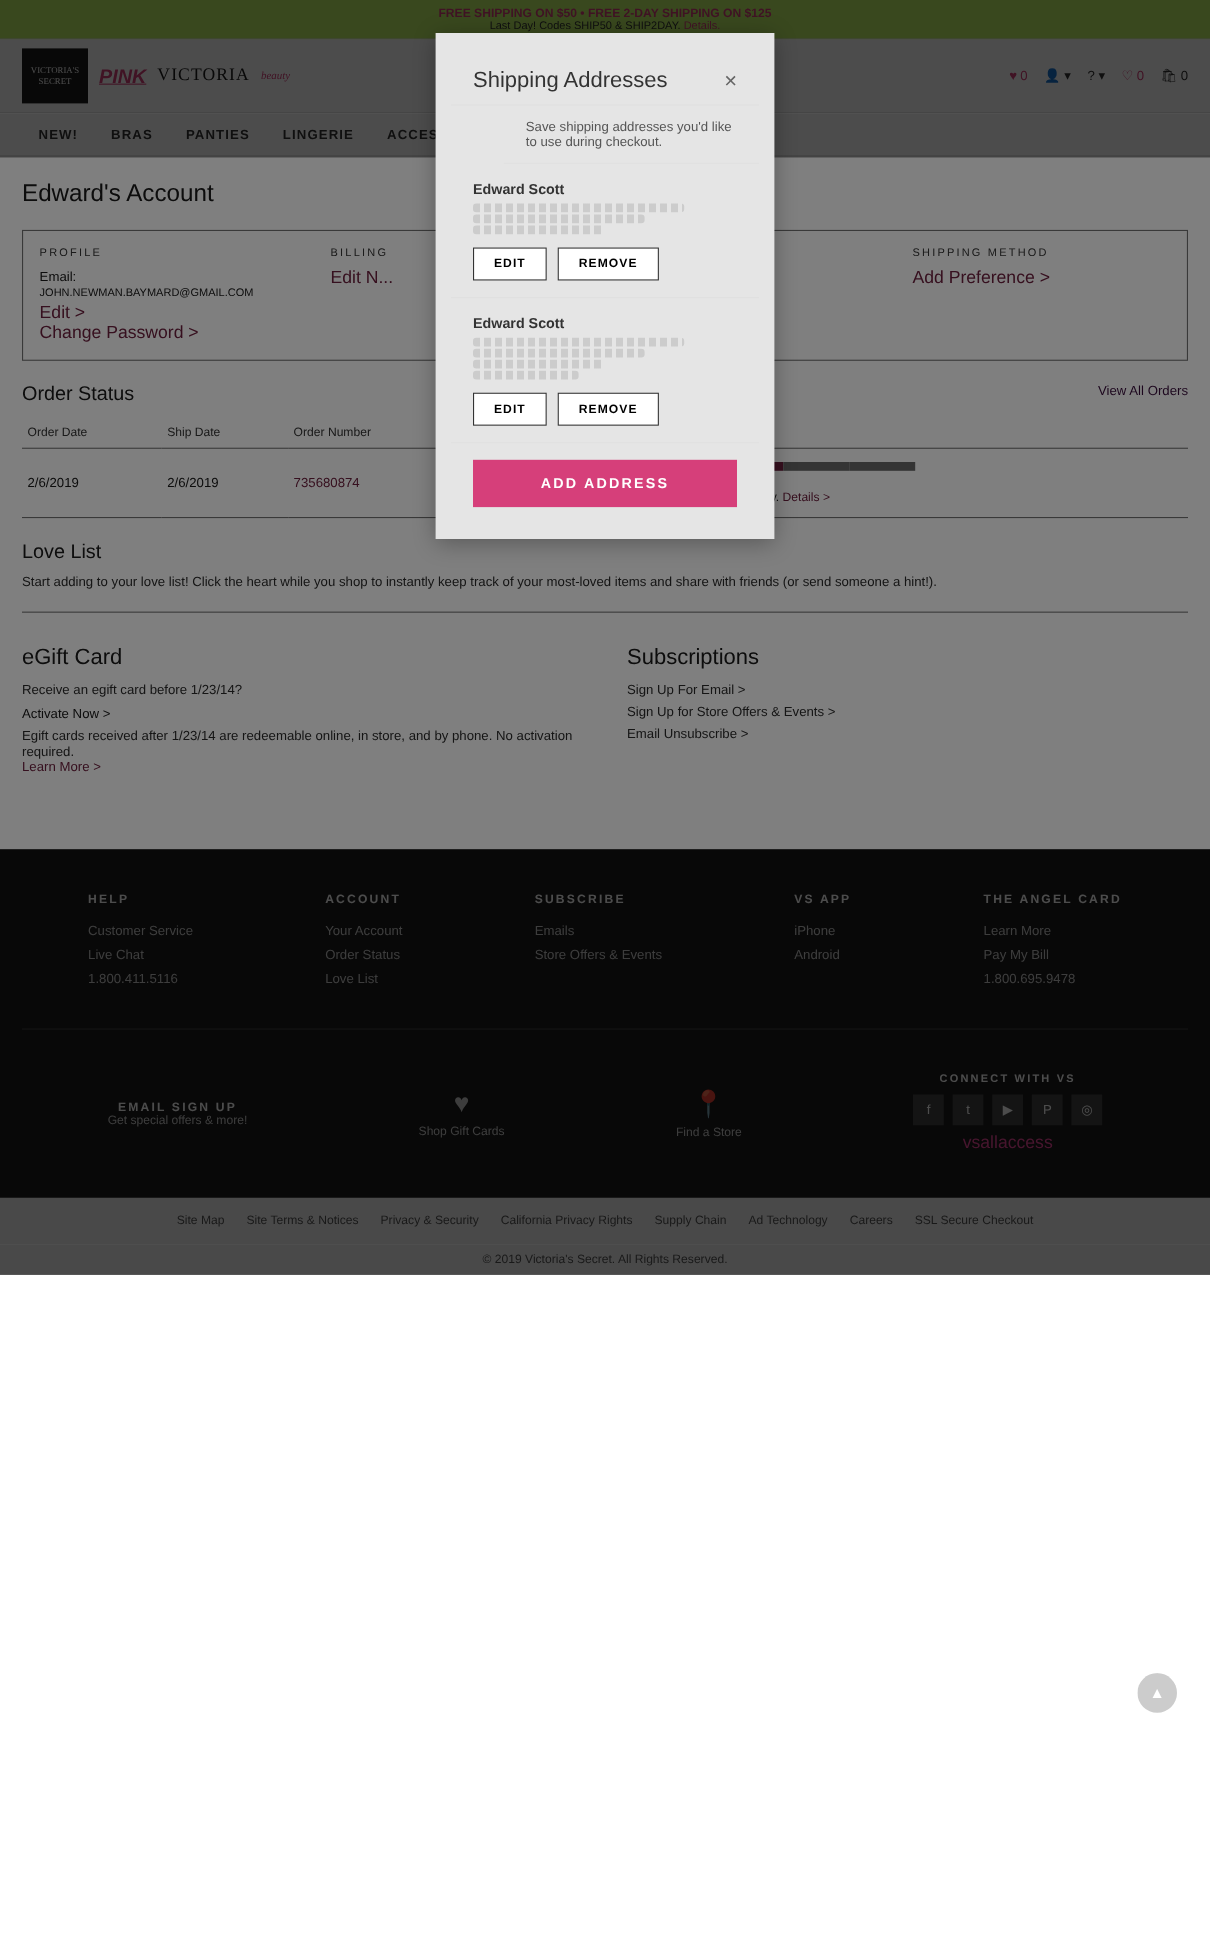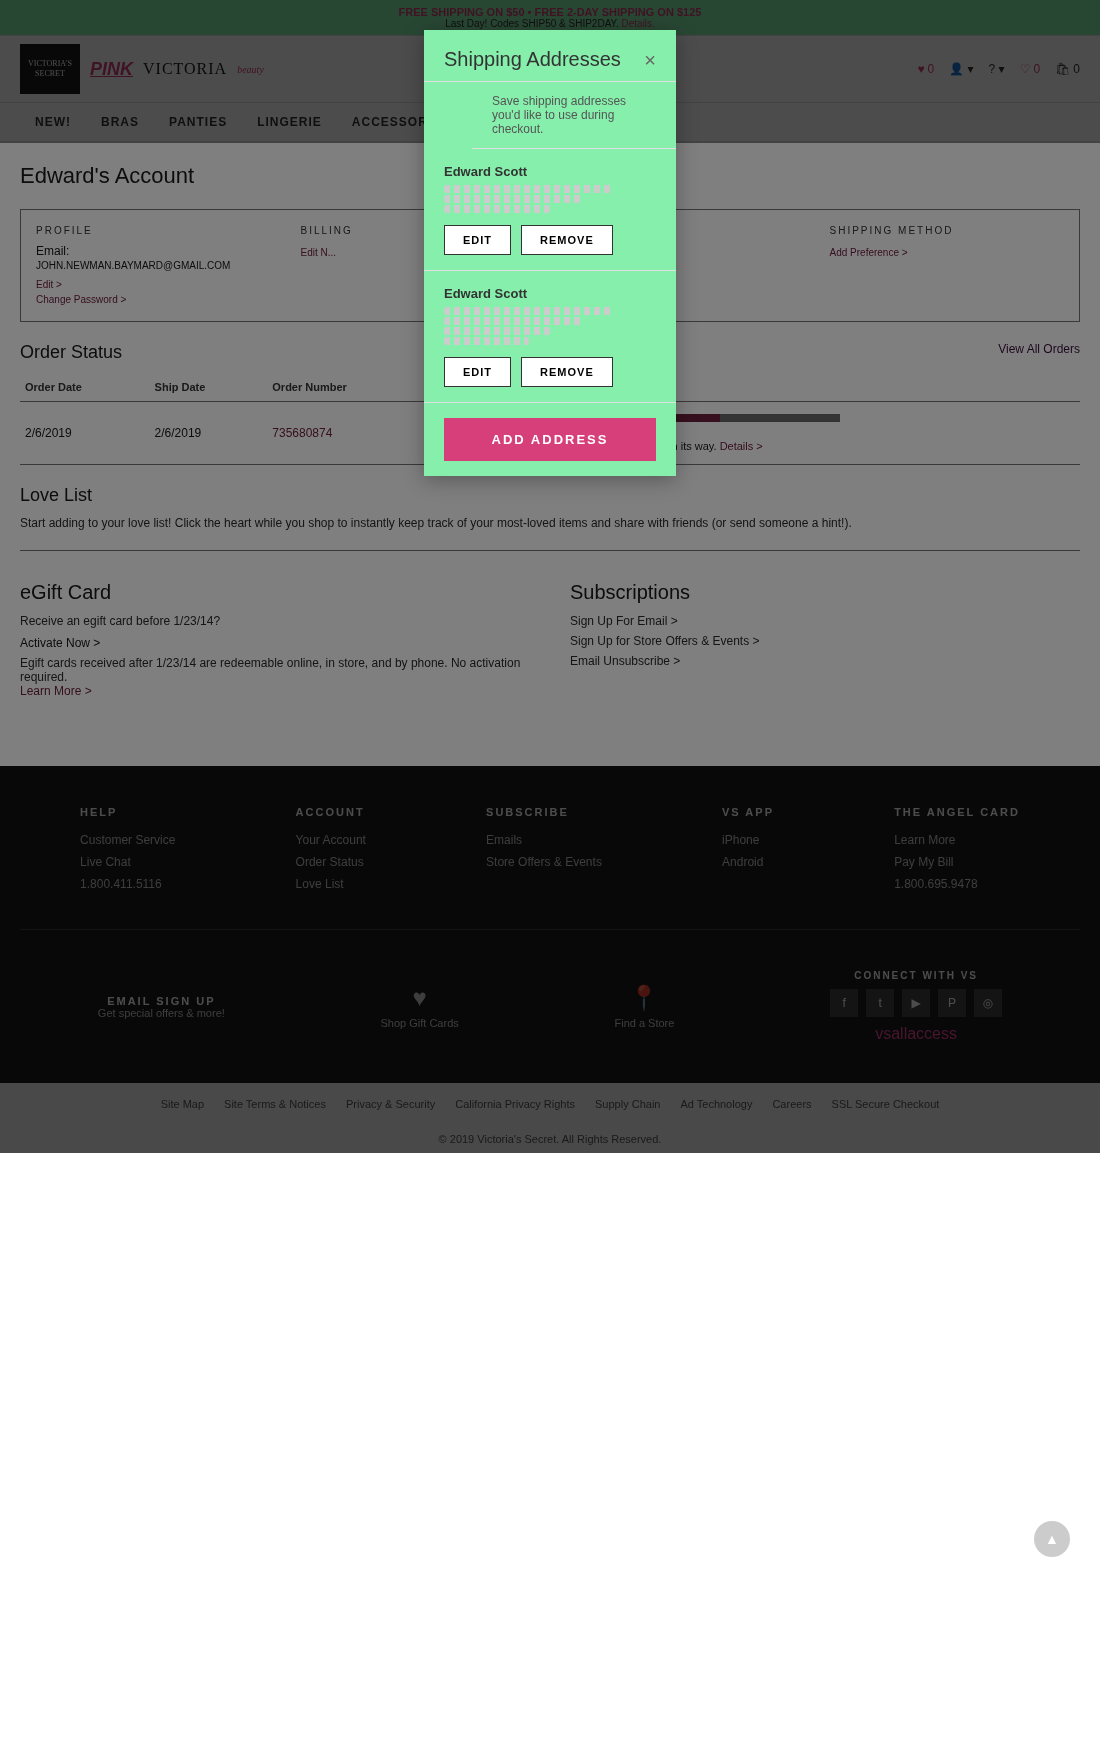--- a/index.html
+++ b/index.html
@@ -1,20 +1,20 @@
 <!DOCTYPE html>
 <html><head>
   <meta charset="utf-8">
   <style>
     * { box-sizing: border-box; margin: 0; padding: 0; }
     body { font-family: Arial, Helvetica, sans-serif; font-size: 13px; color: #333; background: #fff; width: 1100px; }
 
     
     .top-banner {
-      background: #86efac;
+      background: #bef264;
       border-bottom: 1px solid #e0e0e0;
       padding: 6px 0;
       text-align: center;
       position: relative;
     }
     .top-banner .promo-text {
       color: #d63f7a;
       font-size: 11px;
       font-weight: bold;
       text-align: center;
@@ -172,21 +172,21 @@
       color: #666;
       margin-bottom: 8px;
       text-transform: uppercase;
     }
     .account-section p {
       font-size: 12px;
       margin-bottom: 4px;
     }
     .account-section a {
       color: #d63f7a;
-      font-size: 10px;
+      font-size: 16px;
       text-decoration: none;
     }
     .payment-icon {
       display: inline-block;
       background: #003087;
       color: #fff;
       font-size: 8px;
       padding: 2px 5px;
       font-weight: bold;
       letter-spacing: 1px;
@@ -203,21 +203,21 @@
     }
     .order-table {
       width: 100%;
       border-collapse: collapse;
       font-size: 12px;
     }
     .order-table th {
       text-align: left;
       padding: 8px 5px;
       font-size: 11px;
-      font-weight: bold;
+      font-weight: normal;
       color: #666;
       border-bottom: 1px solid #e0e0e0;
     }
     .order-table td {
       padding: 12px 5px;
       border-bottom: 1px solid #e0e0e0;
       vertical-align: middle;
     }
     .order-link { color: #d63f7a; text-decoration: none; }
     .status-bar {
@@ -264,26 +264,26 @@
       display: block;
       font-size: 12px;
       color: #333;
       text-decoration: none;
       margin-bottom: 6px;
     }
     .subscriptions-section a { color: #555; }
 
     
     .modal {
-      background: #86efac;
-      width: 252px;
+      background: #e5e5e5;
+      width: 308px;
       max-height: 90vh;
       overflow-y: auto;
       position: relative;
-      padding: 0;
+      padding: 14px;
       box-shadow: 0 4px 20px rgba(0,0,0,0.3);
     }
     .modal-header {
       display: flex;
       align-items: center;
       justify-content: space-between;
       padding: 18px 20px 10px;
       border-bottom: 1px solid #e0e0e0;
     }
     .modal-title {

